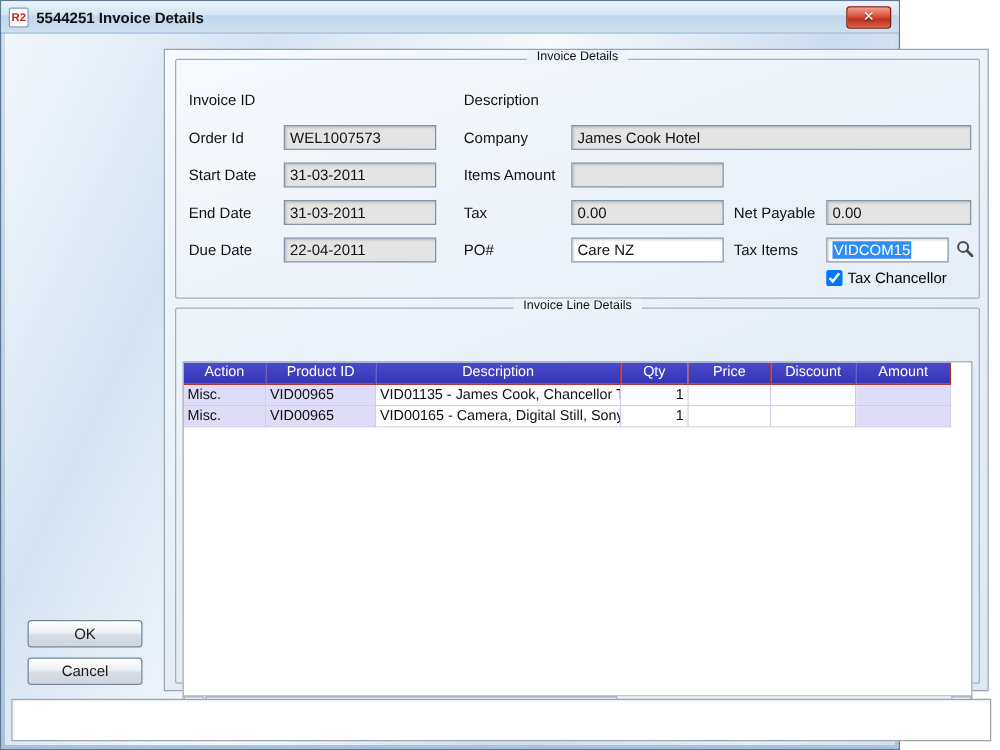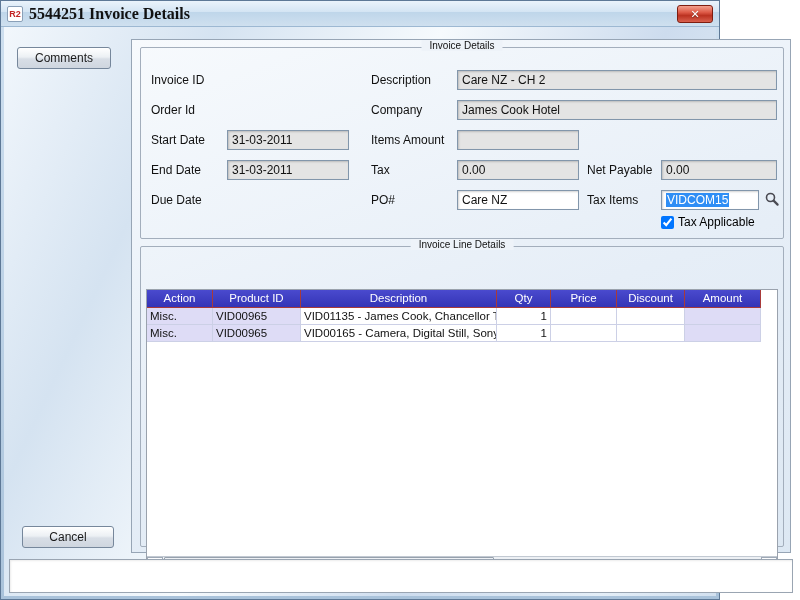--- a/index.html
+++ b/index.html
@@ -16,21 +16,21 @@
     background:linear-gradient(180deg,#eaf3fb 0%,#d3e4f3 45%,#bfd6ea 46%,#cfe0ef 100%);
     border-bottom:1px solid #9db8d2;
     display:flex; align-items:center; padding:0 6px;
   }
   .app-icon {
     width:16px; height:16px; margin-right:6px; border-radius:2px;
     background:#ffffff; border:1px solid #8aa0b8;
     color:#c22525; font-size:9px; font-weight:bold;
     display:flex; align-items:center; justify-content:center;
   }
-  .title-text { font-size:16px; font-weight:bold; color:#111;font-family:Liberation Serif, serif; }
+  .title-text { font-size:12px; font-weight:bold; color:#111; }
   .close-btn {
     position:absolute; top:4px; right:6px; width:36px; height:18px;
     background:linear-gradient(180deg,#f3a08e 0%,#dd5a47 40%,#bb3221 60%,#d9604e 100%);
     border:1px solid #7e1d10; border-radius:3px;
     color:#fff; font-size:11px; line-height:16px; text-align:center;
     text-shadow:0 1px 1px rgba(0,0,0,.4); cursor:pointer;
   }
   
   .client {
     position:absolute; left:3px; right:3px; top:26px; bottom:3px;
@@ -146,42 +146,43 @@
 <div class="window">
 
   <div class="titlebar">
     <div class="app-icon">R2</div>
     <div class="title-text">5544251 Invoice Details</div>
     <div class="close-btn">✕</div>
   </div>
 
   <div class="client">
 
-    <button class="btn btn-comments">Comments</button>
+    <button class="btn btn-ok">OK</button>
     <button class="btn btn-cancel">Cancel</button>
 
     <div class="main-panel">
 
       <div class="groupbox gb-details">
         <div class="legend">Invoice Details</div>
 
         <div class="fld-label r1 lc1">Invoice ID</div>
 
         <div class="fld-label r2 lc1">Order Id</div>
+        <input class="fld r2 fc1" readonly="" value="WEL1007573" style="">
 
         <div class="fld-label r3 lc1">Start Date</div>
         <input class="fld r3 fc1" readonly="" value="31-03-2011" style="">
 
         <div class="fld-label r4 lc1">End  Date</div>
         <input class="fld r4 fc1" readonly="" value="31-03-2011" style="">
 
         <div class="fld-label r5 lc1">Due Date</div>
+        <input class="fld r5 fc1" readonly="" value="22-04-2011" style="">
 
         <div class="fld-label r1 lc2">Description</div>
-        <input class="fld r1 fc2w" readonly="" value="Care NZ - CH 2" style="">
 
         <div class="fld-label r2 lc2">Company</div>
         <input class="fld r2 fc2w" readonly="" value="James Cook Hotel" style="">
 
         <div class="fld-label r3 lc2">Items Amount</div>
         <input class="fld r3 fc2" readonly="" value="" style="">
 
         <div class="fld-label r4 lc2">Tax</div>
         <input class="fld r4 fc2" readonly="" value="0.00" style="">
 
@@ -196,21 +197,21 @@
 
         <button class="mag-btn">
           <svg width="16" height="16" viewBox="0 0 16 16">
             <circle cx="6.5" cy="6.5" r="4" fill="none" stroke="#4a4a52" stroke-width="1.6"></circle>
             <line x1="9.6" y1="9.6" x2="13.6" y2="13.6" stroke="#4a4a52" stroke-width="2.2" stroke-linecap="round"></line>
           </svg>
         </button>
 
         <label class="chk-row">
           <input type="checkbox" checked="" style="">
-          <span>Tax Applicable</span>
+          <span>Tax Chancellor</span>
         </label>
       </div>
 
       <div class="groupbox gb-lines">
         <div class="legend">Invoice Line Details</div>
 
         <div class="table-wrap">
           <div class="t-head">
             <div class="hc c0">Action</div>
             <div class="hc c1">Product ID</div>

